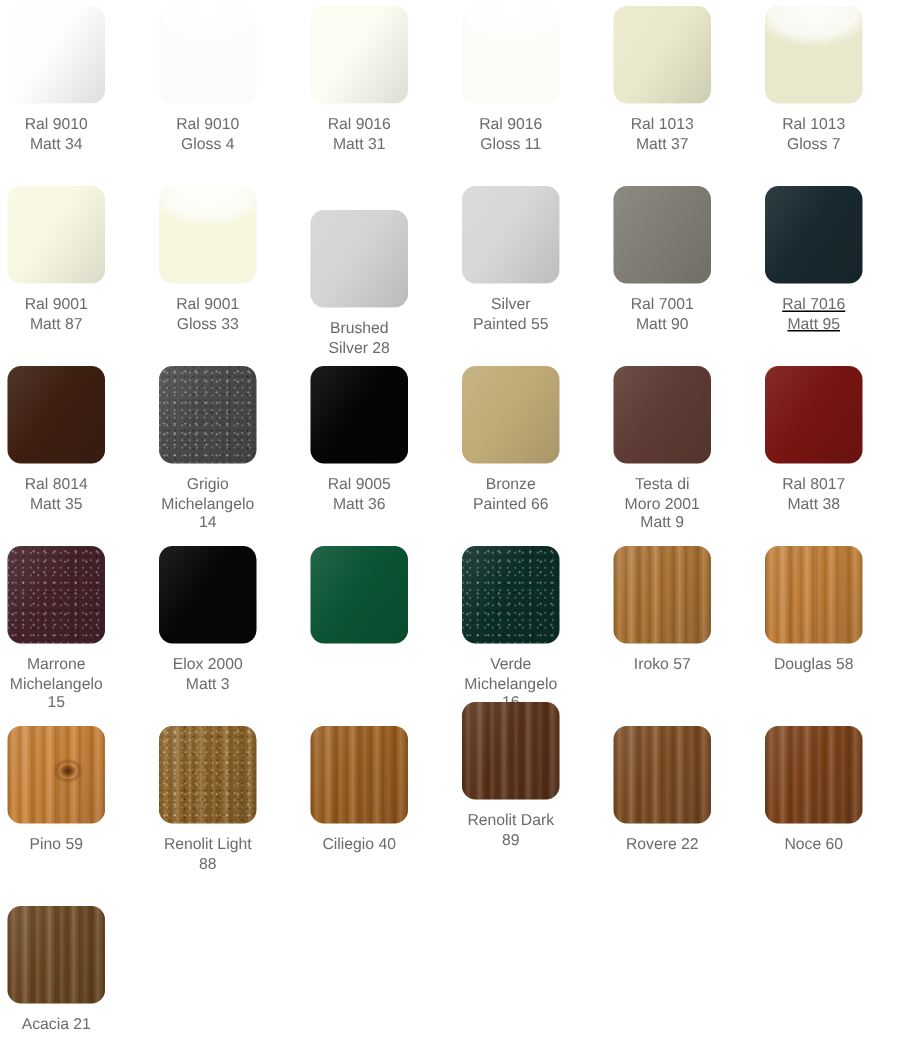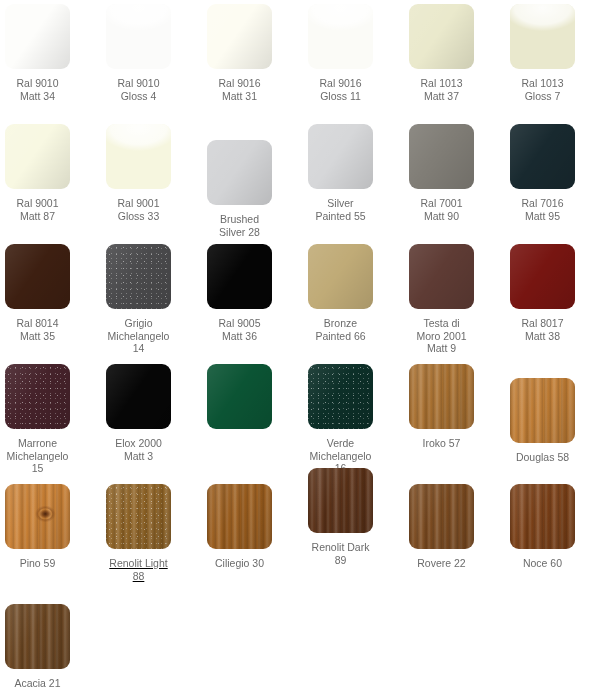--- a/index.html
+++ b/index.html
@@ -178,21 +178,21 @@
       <div class="swatch-label">Silver
 Painted 55</div>
     </div>
     <div class="swatch-cell" style="left: 391px; top: 124px;">
       <div class="swatch-chip" style="background: rgb(128, 125, 118);">
         <span class="shade"></span>
       </div>
       <div class="swatch-label">Ral 7001
 Matt 90</div>
     </div>
-    <div class="swatch-cell" style="left: 492px; top: 124px;">
+    <div class="swatch-cell" style="left: 492px; top: 124px; text-decoration: underline;">
       <div class="swatch-chip" style="background: rgb(24, 41, 47);">
         <span class="shade"></span>
       </div>
       <div class="swatch-label">Ral 7016
 Matt 95</div>
     </div>
     <div class="swatch-cell" style="left: -13px; top: 244px;">
       <div class="swatch-chip" style="background: rgb(61, 31, 17);">
         <span class="shade"></span>
       </div>
@@ -267,50 +267,50 @@
 Michelangelo
 16</div>
     </div>
     <div class="swatch-cell" style="left: 391px; top: 364px;">
       <div class="swatch-chip" style="background: rgb(169, 112, 47);">
         <span class="grain"></span>
         <span class="shade"></span>
       </div>
       <div class="swatch-label">Iroko 57</div>
     </div>
-    <div class="swatch-cell" style="left: 492px; top: 364px; margin-top: 14px;">
+    <div class="swatch-cell" style="left: 492px; top: 364px;">
       <div class="swatch-chip" style="background: rgb(192, 124, 51);">
         <span class="grain"></span>
         <span class="shade"></span>
       </div>
       <div class="swatch-label">Douglas 58</div>
     </div>
     <div class="swatch-cell" style="left: -13px; top: 484px;">
       <div class="swatch-chip" style="background: rgb(201, 127, 51);">
         <span class="grain"></span>
         <span class="knot"></span>
         <span class="shade"></span>
       </div>
       <div class="swatch-label">Pino 59</div>
     </div>
-    <div class="swatch-cell" style="left: 88px; top: 484px; text-decoration: underline;">
+    <div class="swatch-cell" style="left: 88px; top: 484px;">
       <div class="swatch-chip" style="background: rgb(142, 98, 36);">
         <span class="speckle"></span>
         <span class="grain"></span>
         <span class="shade"></span>
       </div>
       <div class="swatch-label">Renolit Light
 88</div>
     </div>
     <div class="swatch-cell" style="left: 189px; top: 484px;">
       <div class="swatch-chip" style="background: rgb(154, 92, 28);">
         <span class="grain"></span>
         <span class="shade"></span>
       </div>
-      <div class="swatch-label">Ciliegio 30</div>
+      <div class="swatch-label">Ciliegio 40</div>
     </div>
     <div class="swatch-cell" style="left: 290px; top: 468px;">
       <div class="swatch-chip" style="background: rgb(90, 48, 22);">
         <span class="grain"></span>
         <span class="shade"></span>
       </div>
       <div class="swatch-label">Renolit Dark
 89</div>
     </div>
     <div class="swatch-cell" style="left: 391px; top: 484px;">

